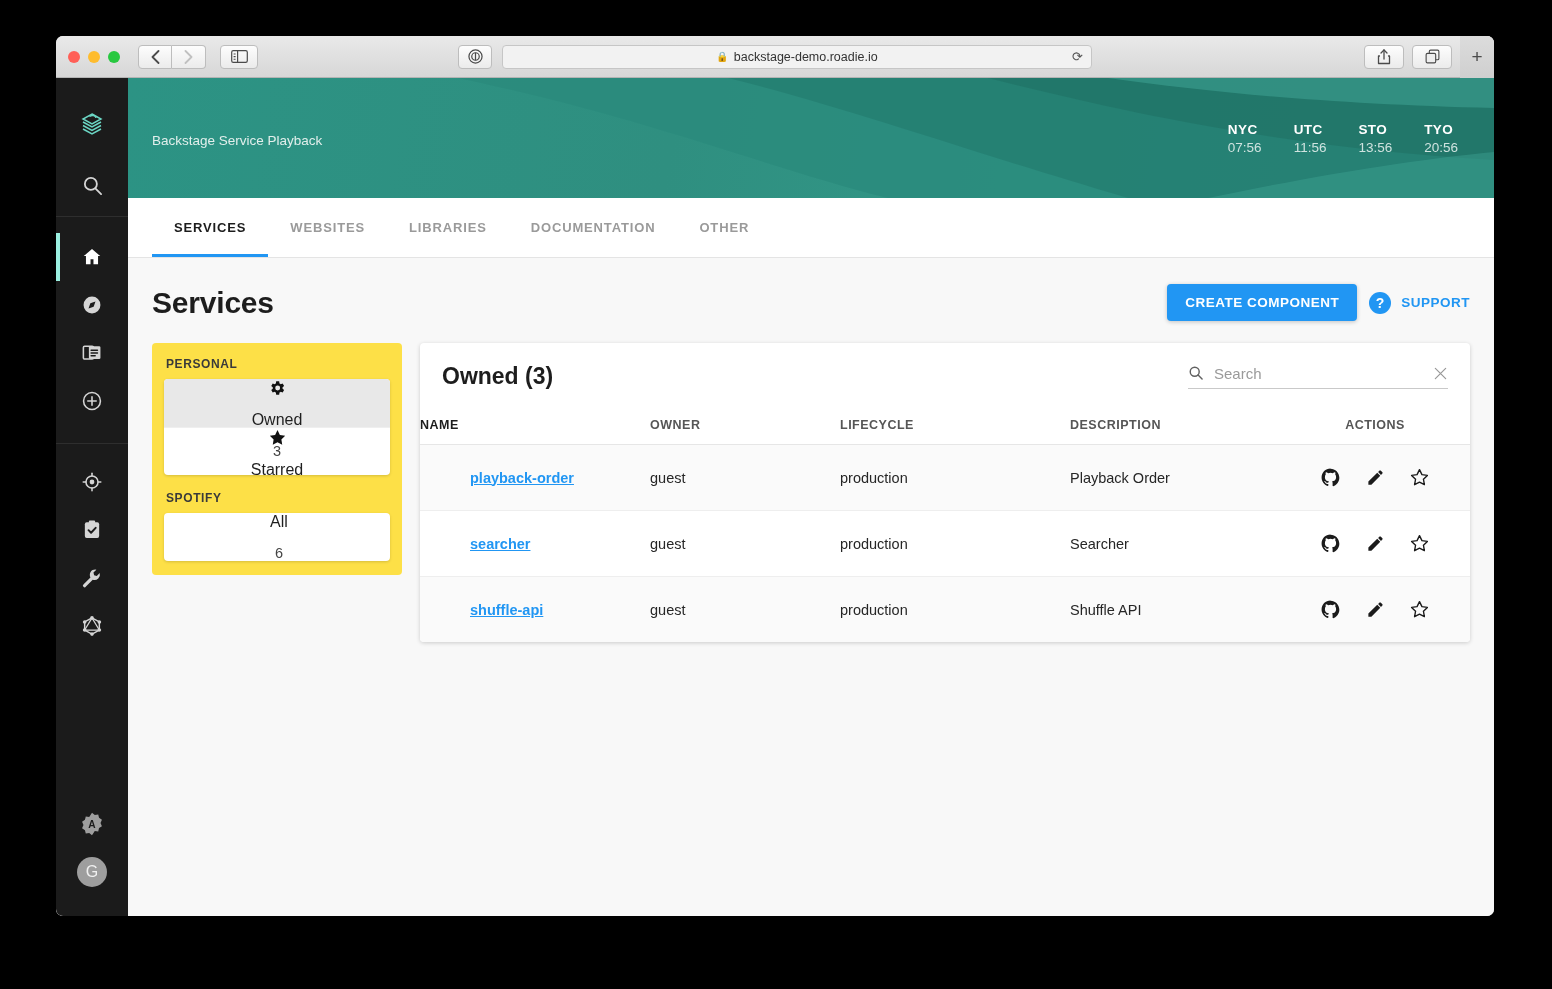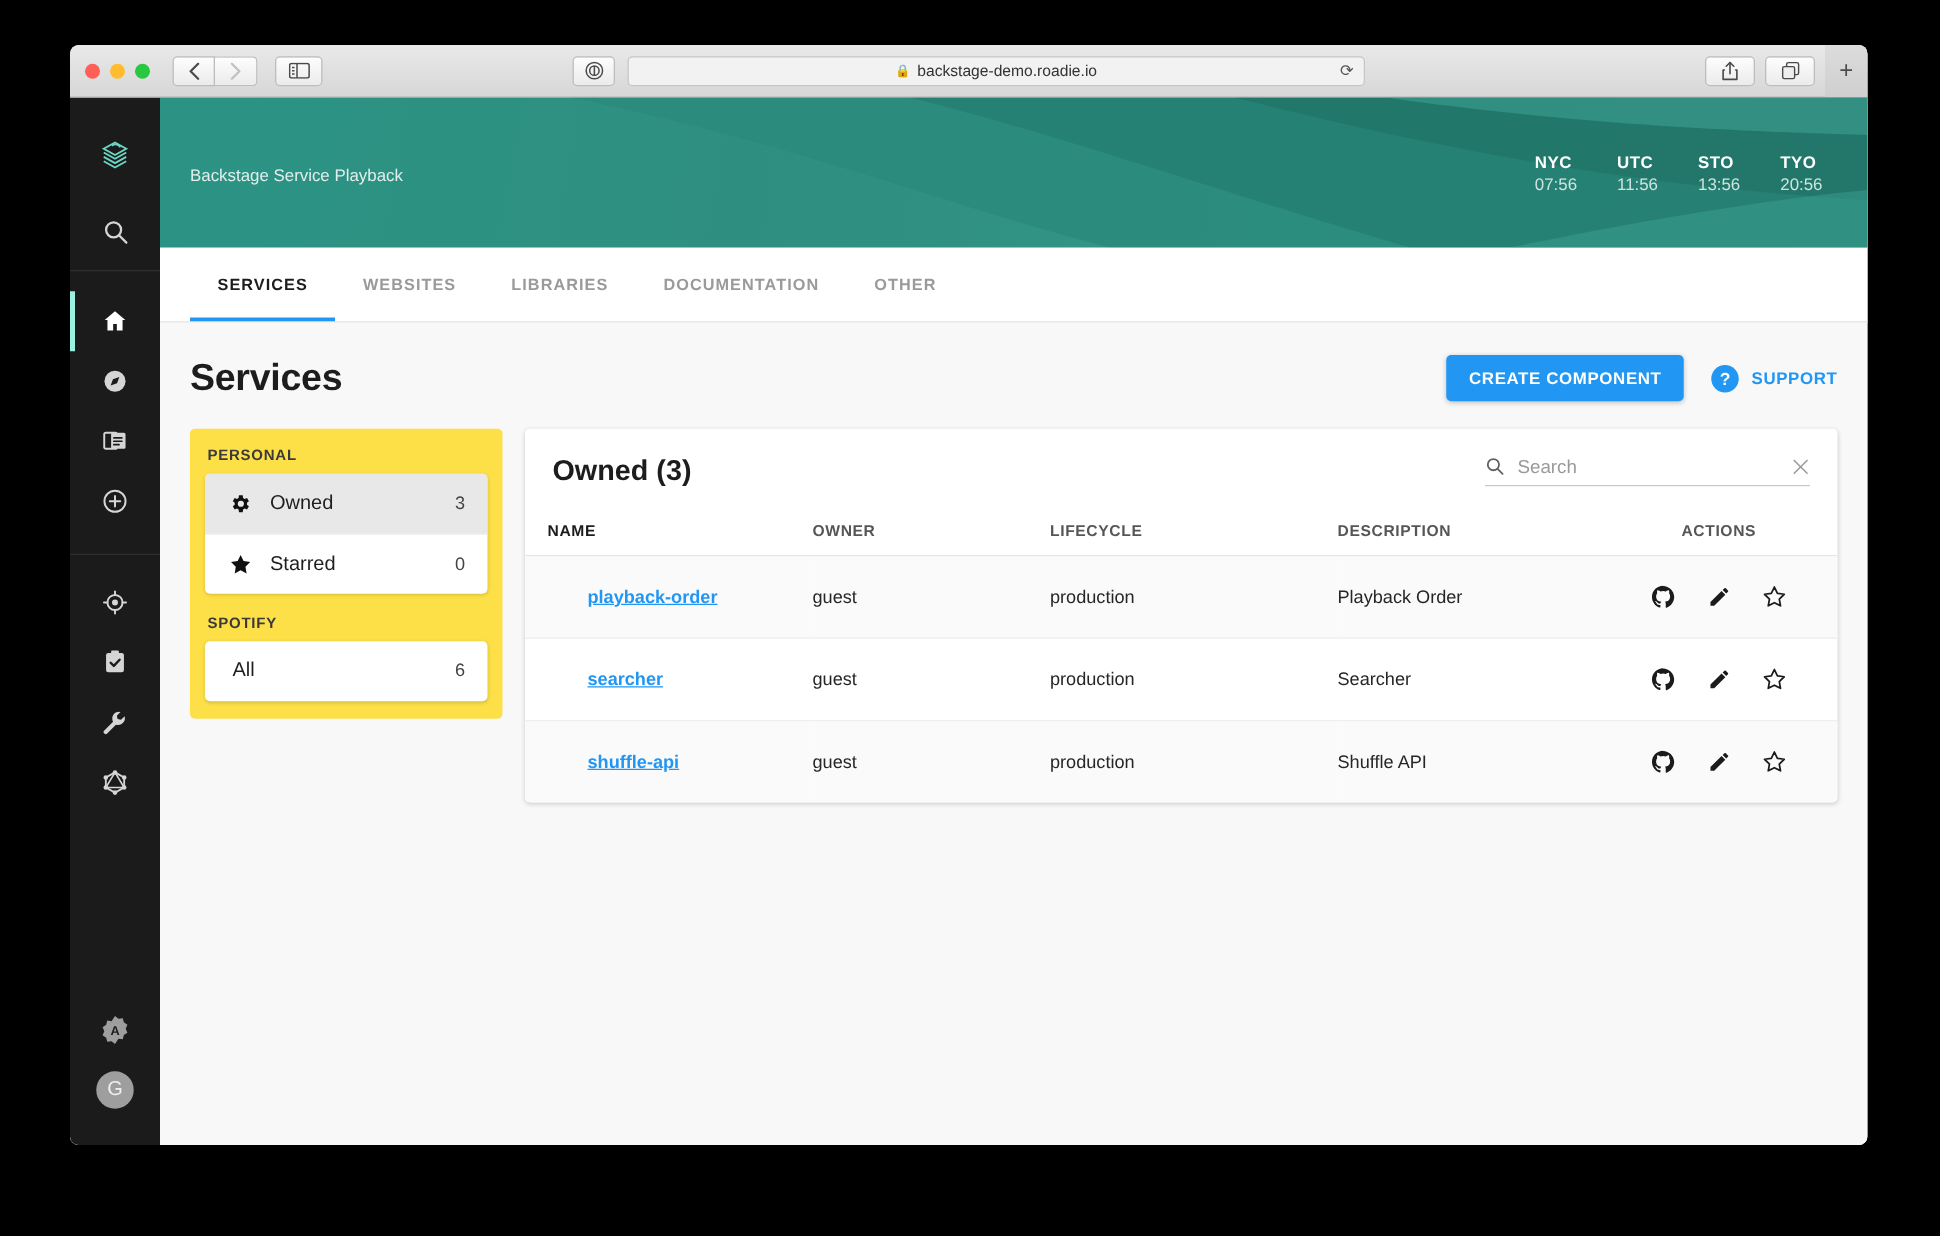--- a/index.html
+++ b/index.html
@@ -167,21 +167,21 @@
     height: 3px; background: #2196f3;
   }
 
   
   .main { flex: 1; padding: 22px 24px 0 24px; overflow: hidden; }
   .main-head {
     display: flex; align-items: center; justify-content: space-between;
     padding: 4px 0 22px 0;
   }
   .page-title { font-size: 30px; font-weight: 700; color: #1d1d1d; letter-spacing: -.2px; }
-  .head-actions { display: flex; align-items: center; gap: 22px; }
+  .head-actions { display: flex; align-items: center; gap: 12px; }
   .btn-primary {
     background: #2196f3; color: #fff;
     border: none; border-radius: 4px;
     padding: 11px 18px;
     font-size: 13.5px; font-weight: 600; letter-spacing: .5px;
     font-family: "Liberation Sans", sans-serif;
     box-shadow: 0 1px 4px rgba(0,0,0,.22);
   }
   .support-link {
     display: flex; align-items: center; gap: 10px;
@@ -208,21 +208,21 @@
     font-size: 12px; font-weight: 700; color: #3a3a3a;
     letter-spacing: .6px; padding: 0 2px 8px 2px;
   }
   .filter-card {
     background: #fff; border-radius: 4px; overflow: hidden;
     box-shadow: 0 1px 3px rgba(0,0,0,.16);
   }
   .filter-row {
     height: 48px; display: flex; align-items: center;
     padding: 0 18px; gap: 14px;
-    font-size: 16px; color: #1f1f1f;
+    font-size: 16px; color: #1f1f1f; flex-direction: column;
   }
   .filter-row.selected { background: #e8e8e8; }
   .filter-row + .filter-row { border-top: 1px solid #efefef; }
   .filter-row .fi { width: 20px; display: flex; justify-content: center; color: #111; }
   .filter-row .fname { flex: 1; }
   .filter-row .fcount { font-size: 14.5px; color: #444; }
   .filter-row.no-icon { padding-left: 22px; }
 
   
   .table-card {
@@ -252,21 +252,21 @@
   .clear-x { color: #9a9a9a; display: flex; }
 
   table { width: 100%; border-collapse: collapse; }
   thead th {
     text-align: left;
     font-size: 12.5px; font-weight: 700; letter-spacing: .5px;
     color: #565656;
     padding: 10px 0 12px 0;
     border-bottom: 1px solid #e6e6e6;
   }
-  thead th:first-child { color: #1c1c1c; padding-left: 18px; }
+  thead th:first-child { color: #1c1c1c; }
   thead th.actions-th { text-align: center; }
   tbody td {
     font-size: 14.5px; color: #262626;
     padding: 22px 0;
     border-bottom: 1px solid #eeeeee;
   }
   tbody tr:nth-child(odd) td { background: #fafafa; }
   tbody tr:last-child td { border-bottom: none; }
   td.name-cell { padding-left: 18px; }
   .name-link { color: #2196f3; font-size: 14.5px; font-weight: 600; margin-left: 32px; }

